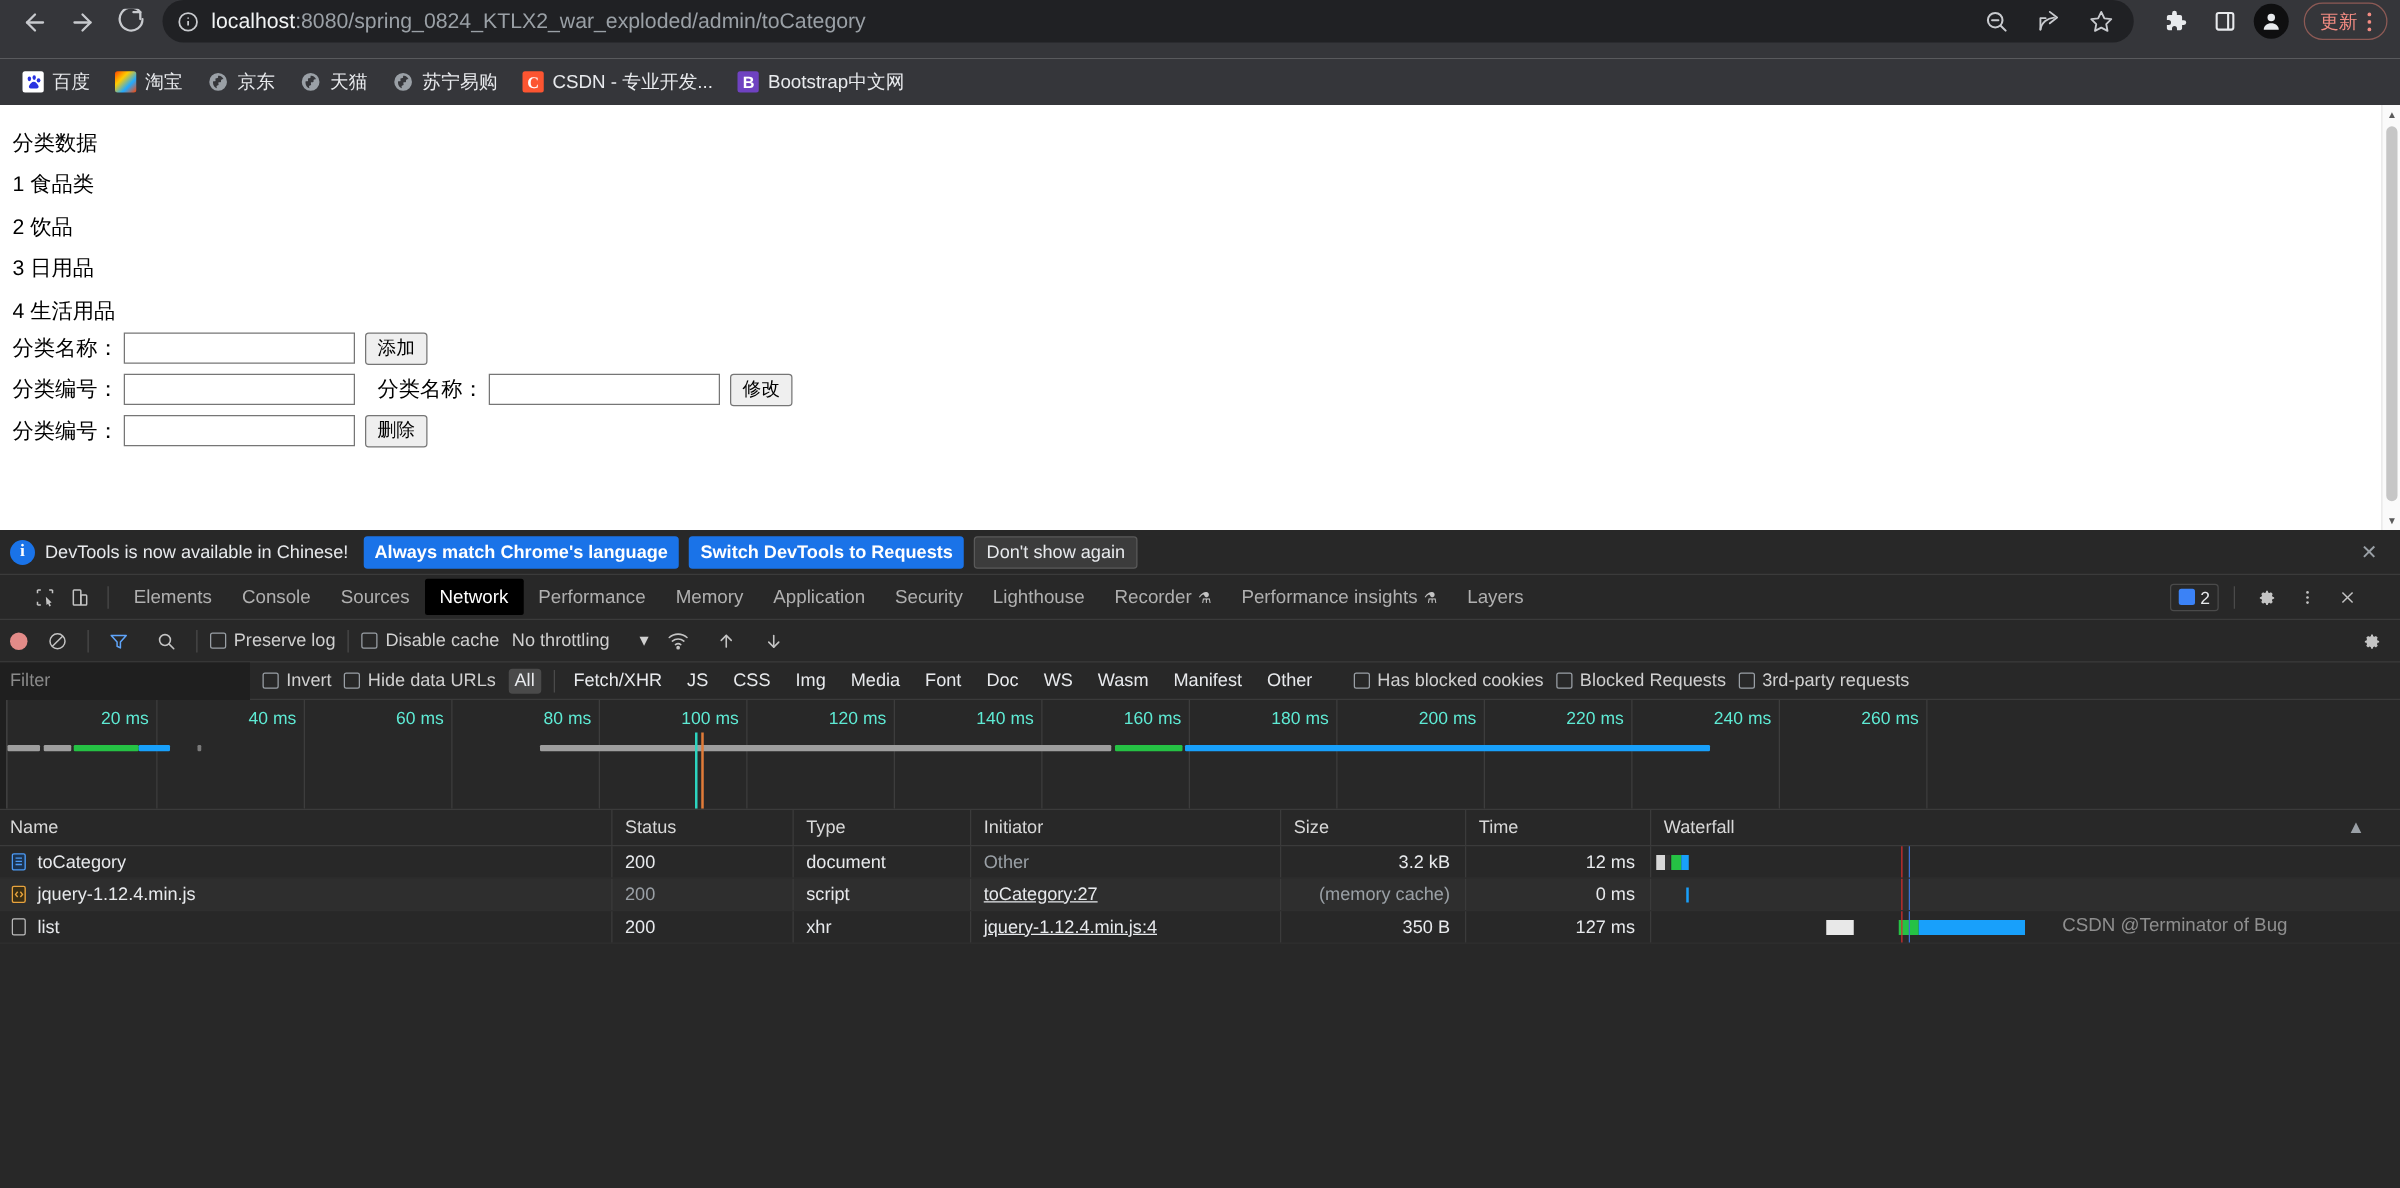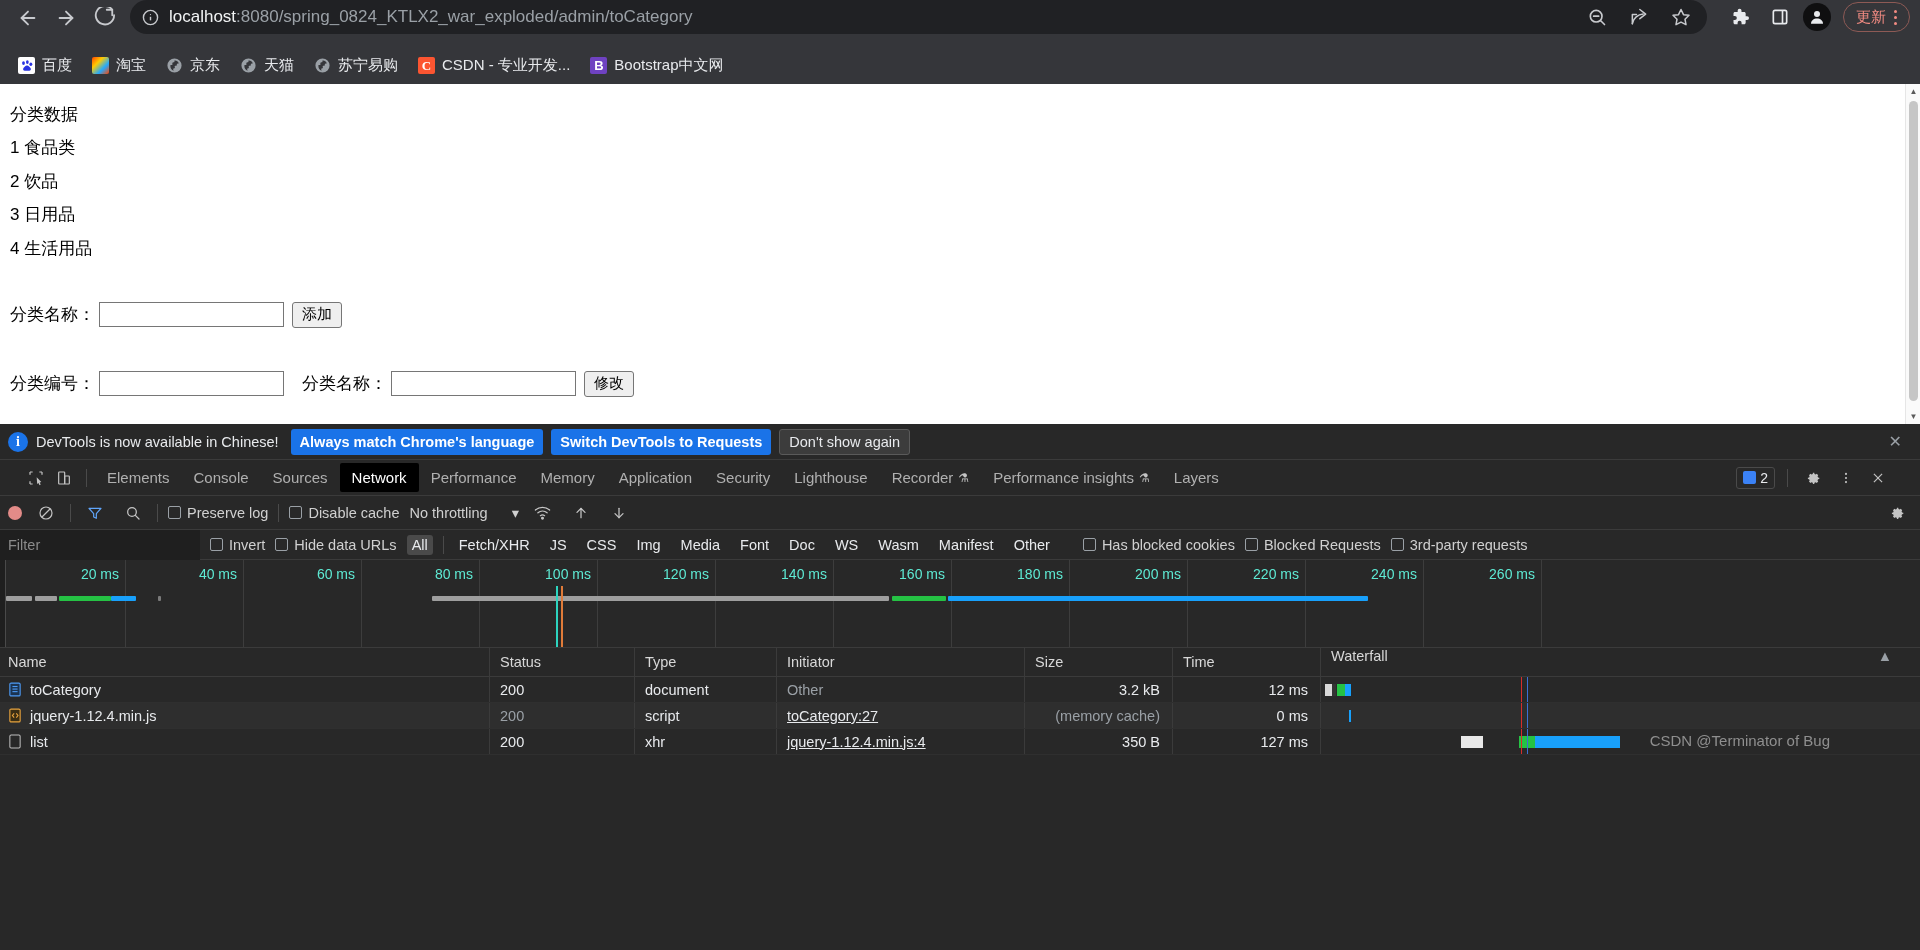--- a/index.html
+++ b/index.html
@@ -78,21 +78,21 @@
     position: relative; height: 340px; background: #fff;
     overflow: hidden;
   }
   .page-body { padding: 8px 10px 0 10px; }
   .cat-line {
     font-size: 17px; color: #000; line-height: 1.2;
     margin: 13px 0 0 0;
   }
   .cat-line:first-child { }
   .form-row {
-    display: flex; align-items: center; margin-top: 43px;
+    display: flex; align-items: center; margin-top: 7px;
     font-size: 17px; color: #000;
   }
   .form-row .lbl { white-space: nowrap; }
   .form-row input[type=text] {
     height: 25px; border: 1px solid #767676; background: #fff;
     font-size: 15px; padding: 1px 3px; margin-left: 4px;
     font-family: "Liberation Sans", sans-serif;
   }
   .w-small { width: 185px; }
   .btn-std {
@@ -210,21 +210,21 @@
     display: flex; height: 26px; align-items: center; font-size: 14.5px;
     color: #e8eaed; border-bottom: 1px solid #2f2f2f;
   }
   .tbl-row.alt { background: #2e2e2e; }
   .c-name { width: 490px; padding-left: 8px; display: flex; align-items: center; gap: 8px; border-right: 1px solid #3b3b3b; height:100%;}
   .c-status { width: 145px; padding-left: 10px; border-right: 1px solid #3b3b3b; height:100%; display:flex; align-items:center;}
   .c-type { width: 142px; padding-left: 10px; border-right: 1px solid #3b3b3b; height:100%; display:flex; align-items:center;}
   .c-init { width: 248px; padding-left: 10px; border-right: 1px solid #3b3b3b; height:100%; display:flex; align-items:center;}
   .c-size { width: 148px; padding-right: 12px; border-right: 1px solid #3b3b3b; height:100%; display:flex; align-items:center; justify-content:flex-end;}
   .c-time { width: 148px; padding-right: 12px; border-right: 1px solid #3b3b3b; height:100%; display:flex; align-items:center; justify-content:flex-end;}
-  .c-wf { flex: 1 1 auto; padding-left: 10px; height:100%; display:flex; align-items:flex-start; position:relative;}
+  .c-wf { flex: 1 1 auto; padding-left: 10px; height:100%; display:flex; align-items:center; position:relative;}
   .tbl-head .c-name,.tbl-head .c-status,.tbl-head .c-type,.tbl-head .c-init,
   .tbl-head .c-size,.tbl-head .c-time { justify-content: flex-start; }
   .tbl-head .c-size, .tbl-head .c-time { padding-left: 10px; padding-right:0; }
   .muted { color: #9aa0a6; }
   .link-u { text-decoration: underline; color: #e8eaed; cursor: pointer; }
   .row-ico { width: 14px; height: 16px; flex: 0 0 auto; display:flex; align-items:center; justify-content:center;}
   .wf-seg { position: absolute; height: 12px; top: 7px; }
   .wf-line { position: absolute; top: 0; bottom: 0; width: 1px; }
   .watermark {
     position: absolute; right: 90px; top: 3px; color: #8f8f8f;

